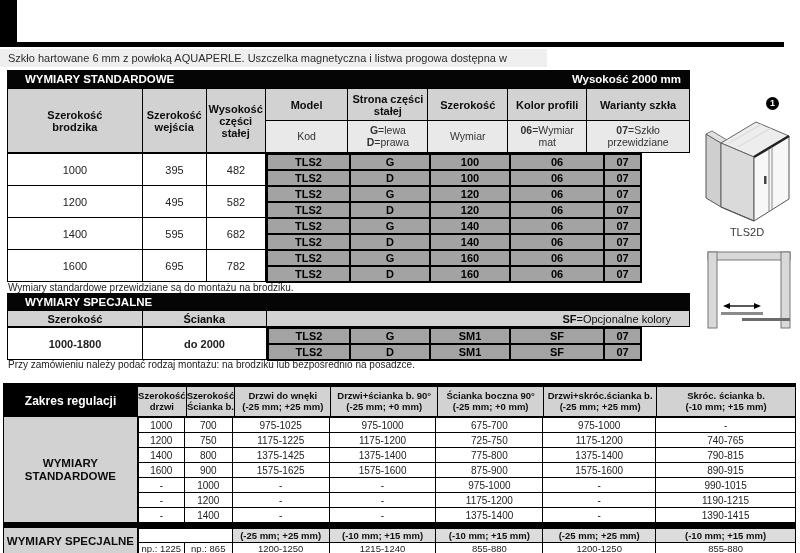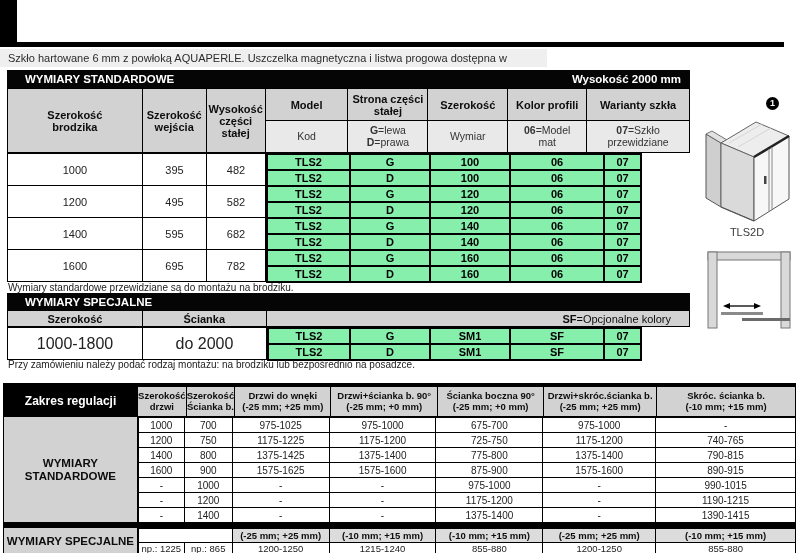--- a/index.html
+++ b/index.html
@@ -29,32 +29,32 @@
   #std { left: 7px; top: 70px; width: 683px; }
   #std .blackbar { width: 683px; height: 18px; }
   .hdr  { background: #d2d2d2; font-weight: bold; font-size: 11px; line-height: 12px; color: #0d0d0d; }
   .sub  { background: #e9e9e9; font-weight: normal; font-size: 10.5px; line-height: 11.5px; color: #333; }
   .w70  { max-width: 72px; margin: 0 auto; }
   .w56  { max-width: 58px; margin: 0 auto; }
   #std-header tr { height: 32px; }
   .flexrow { display: flex; align-items: flex-start; }
   #std-left tr { height: 32px; }
   #std-left td { font-size: 11px; color: #222; background: #fff; }
-  .code td { font-weight: bold; font-size: 11px; color: #000; border: 2px solid #000; background: #86efac; }
+  .code td { font-weight: bold; font-size: 11px; color: #000; border: 2px solid #000; background: #a3a3a3; }
   .code tr { height: 16px; }
 
   .note { font-size: 10px; color: #222; }
 
   
   #special { left: 7px; top: 293px; width: 683px; }
   #special .blackbar { width: 683px; height: 17px; }
   #spec-header tr { height: 16px; }
   #spec-header .sf { text-align: right; padding-right: 18px; font-weight: normal; font-size: 11px; }
   #spec-left tr { height: 32px; }
-  #spec-left td { font-size: 16px; color: #222; }
+  #spec-left td { font-size: 11px; color: #222; font-weight: bold; }
 
   
   #reg { left: 3px; top: 383px; width: 793px; }
   #reg-topline { width: 793px; height: 3px; background: #000; }
   #reg-header tr { height: 30px; }
   #reg-header th { background: #d2d2d2; font-size: 9.5px; line-height: 10.5px; color: #0d0d0d; }
   #reg-header th.black { background: #000; color: #fff; font-size: 12px; border: 1px solid #000; }
   #reg-header span { display: block; }
   .reg-body { display: flex; align-items: stretch; }
   .reg-label { width: 135px; background: #d2d2d2; border: 1px solid #000; border-top: none;
@@ -126,21 +126,21 @@
         <th class="hdr">Warianty szkła</th>
       </tr>
       <tr>
         <td class="sub">Kod</td>
         <td class="sub">
           <div><b>G</b><span>=lewa</span></div>
           <div><b>D</b><span>=prawa</span></div>
         </td>
         <td class="sub">Wymiar</td>
         <td class="sub">
-          <div class="w56"><b>06</b><span>=Model mat</span></div>
+          <div class="w56"><b>06</b><span>=Wymiar mat</span></div>
         </td>
         <td class="sub">
           <div><b>07</b><span>=Szkło przewidziane</span></div>
         </td>
       </tr>
     </tbody>
       </table>
 
     <div class="flexrow">
       <table id="std-left">

